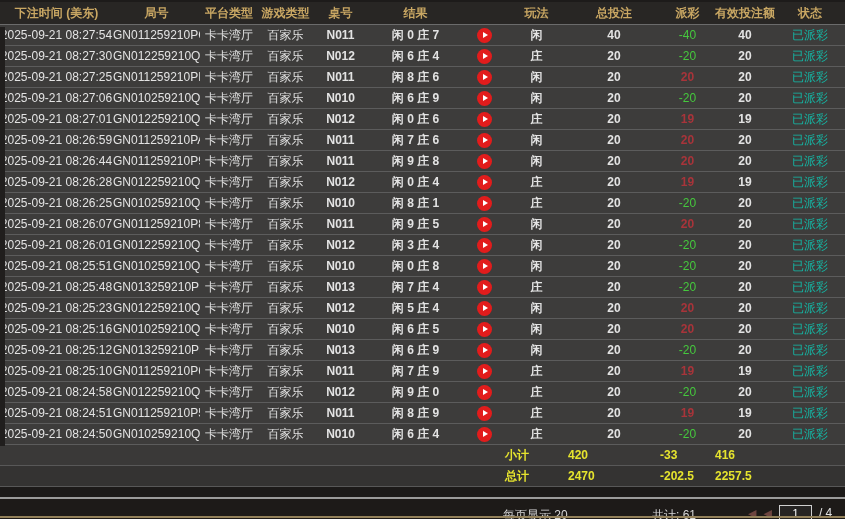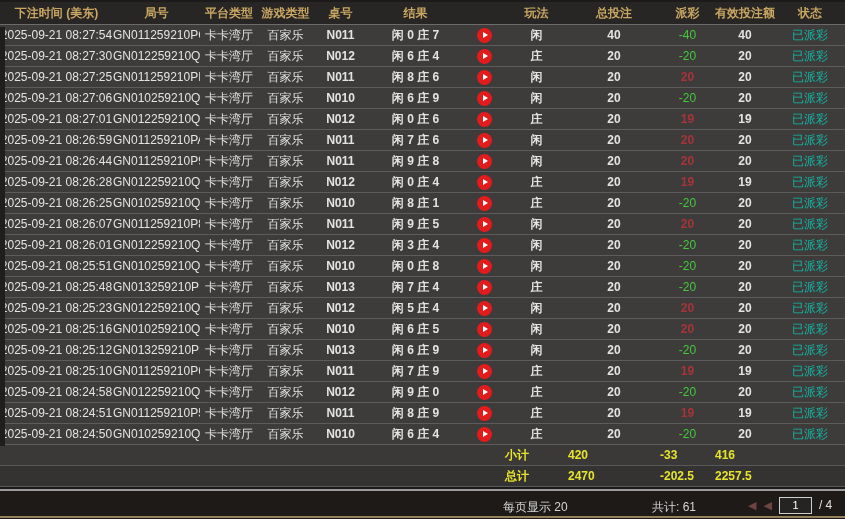--- a/index.html
+++ b/index.html
@@ -54,21 +54,21 @@
     height:21px; color:#e6e42e; font-weight:bold;
   }
   .sumrow.sub { background:#3a3938; border-bottom:1px solid #585858; }
   .sumrow.grand { background:#343332; border-bottom:1px solid #585858; height:21px; }
   .sumrow .scell { text-align:left; }
   .left-gutter {
     position:absolute; left:0; top:27px; width:5px; height:419px;
     background:#201e1d;
   }
   .footer {
-    position:absolute; left:0; bottom:0; width:845px; height:30px;
+    position:absolute; left:0; bottom:0; width:845px; height:22px;
     background:#1d1a18;
     border-top:2px solid #9b9b9b;
     color:#d6d6d6;
   }
   .footer .page-size { position:absolute; left:503px; top:8px; }
   .footer .total-count { position:absolute; left:652px; top:8px; }
   .pagination {
     position:absolute; left:748px; top:0; height:28px;
     display:flex; align-items:center; gap:7px;
   }

